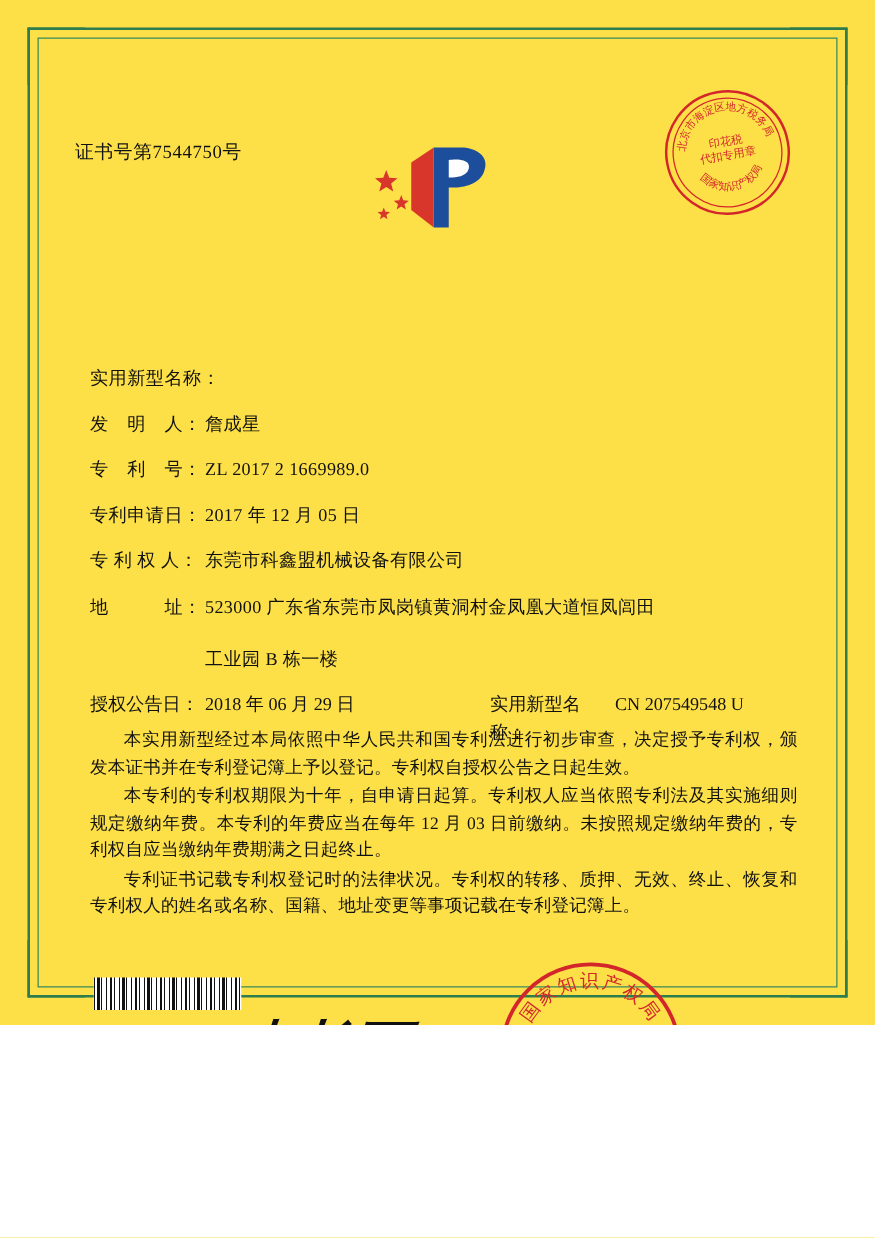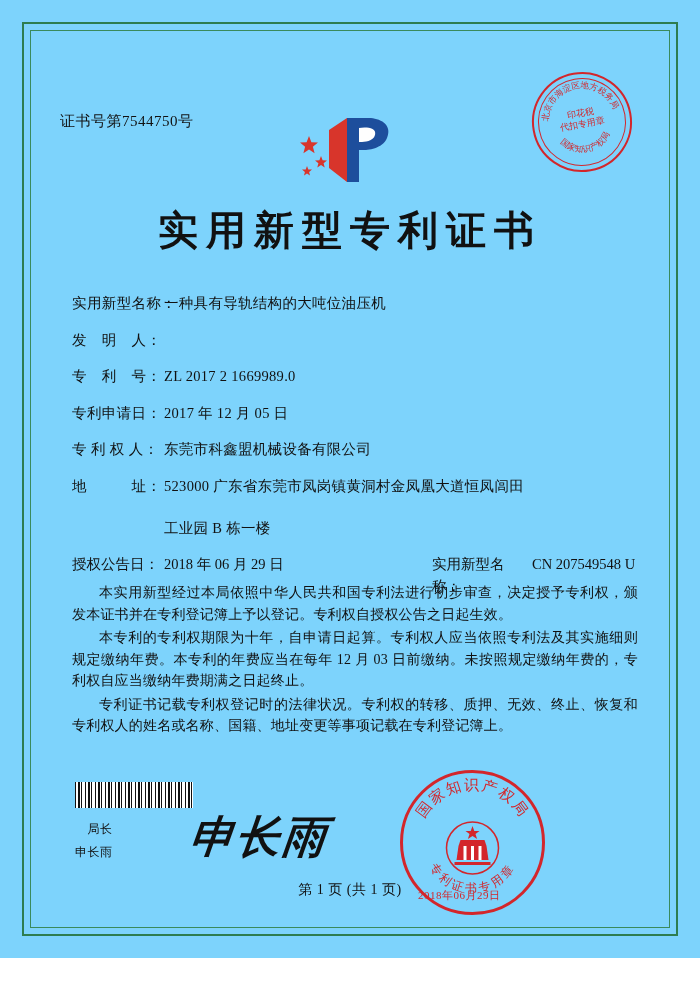--- a/index.html
+++ b/index.html
@@ -6,22 +6,22 @@
     margin: 0;
     padding: 0;
     background: #ffffff;
   }
   body {
     font-family: "Liberation Serif", "DejaVu Serif", serif;
   }
   .page {
     position: relative;
     width: 700px;
-    height: 958px;
-    background: #7dd3fc;
+    height: 820px;
+    background: #fde047;
     overflow: hidden;
   }
 
   
   .border-outer {
     position: absolute;
     left: 22px;
     top: 22px;
     right: 22px;
     bottom: 22px;
@@ -147,21 +147,20 @@
   }
   .field-value .cont {
     display: block;
     margin-top: 20px;
   }
   .grant-row {
     display: flex;
     align-items: baseline;
     margin-bottom: 26px;
     line-height: 22px;
-    gap: 40px;
   }
   .grant-left { width: 320px; flex: 0 0 320px; display: flex; }
   .grant-right { flex: 1; display: flex; }
   .grant-lbl { width: 92px; flex: 0 0 92px; }
   .grant-lbl.wide { width: 100px; flex: 0 0 100px; }
 
   
   .body-text {
     position: absolute;
     left: 72px;
@@ -297,31 +296,30 @@
       </defs>
       <text><textPath href="#arcTop" startOffset="50%" text-anchor="middle">北京市海淀区地方税务局</textPath></text>
       <text><textPath href="#arcBot" startOffset="50%" text-anchor="middle">国家知识产权局</textPath></text>
     </svg>
     <div class="st-center">
       <div>印花税</div>
       <div>代扣专用章</div>
     </div>
   </div>
 
-  <div class="main-title">实用新型专利证书</div>
 
   <div class="fields">
 
     <div class="field-row">
       <div class="field-label">实用新型名称：</div>
-      <div class="field-value">一种具有导轨结构的大吨位油压机</div>
     </div>
 
     <div class="field-row">
       <div class="field-label">发　明　人：</div>
+      <div class="field-value">詹成星</div>
     </div>
 
     <div class="field-row">
       <div class="field-label">专　利　号：</div>
       <div class="field-value">ZL 2017 2 1669989.0</div>
     </div>
 
     <div class="field-row">
       <div class="field-label">专利申请日：</div>
       <div class="field-value">2017 年 12 月 05 日</div>

